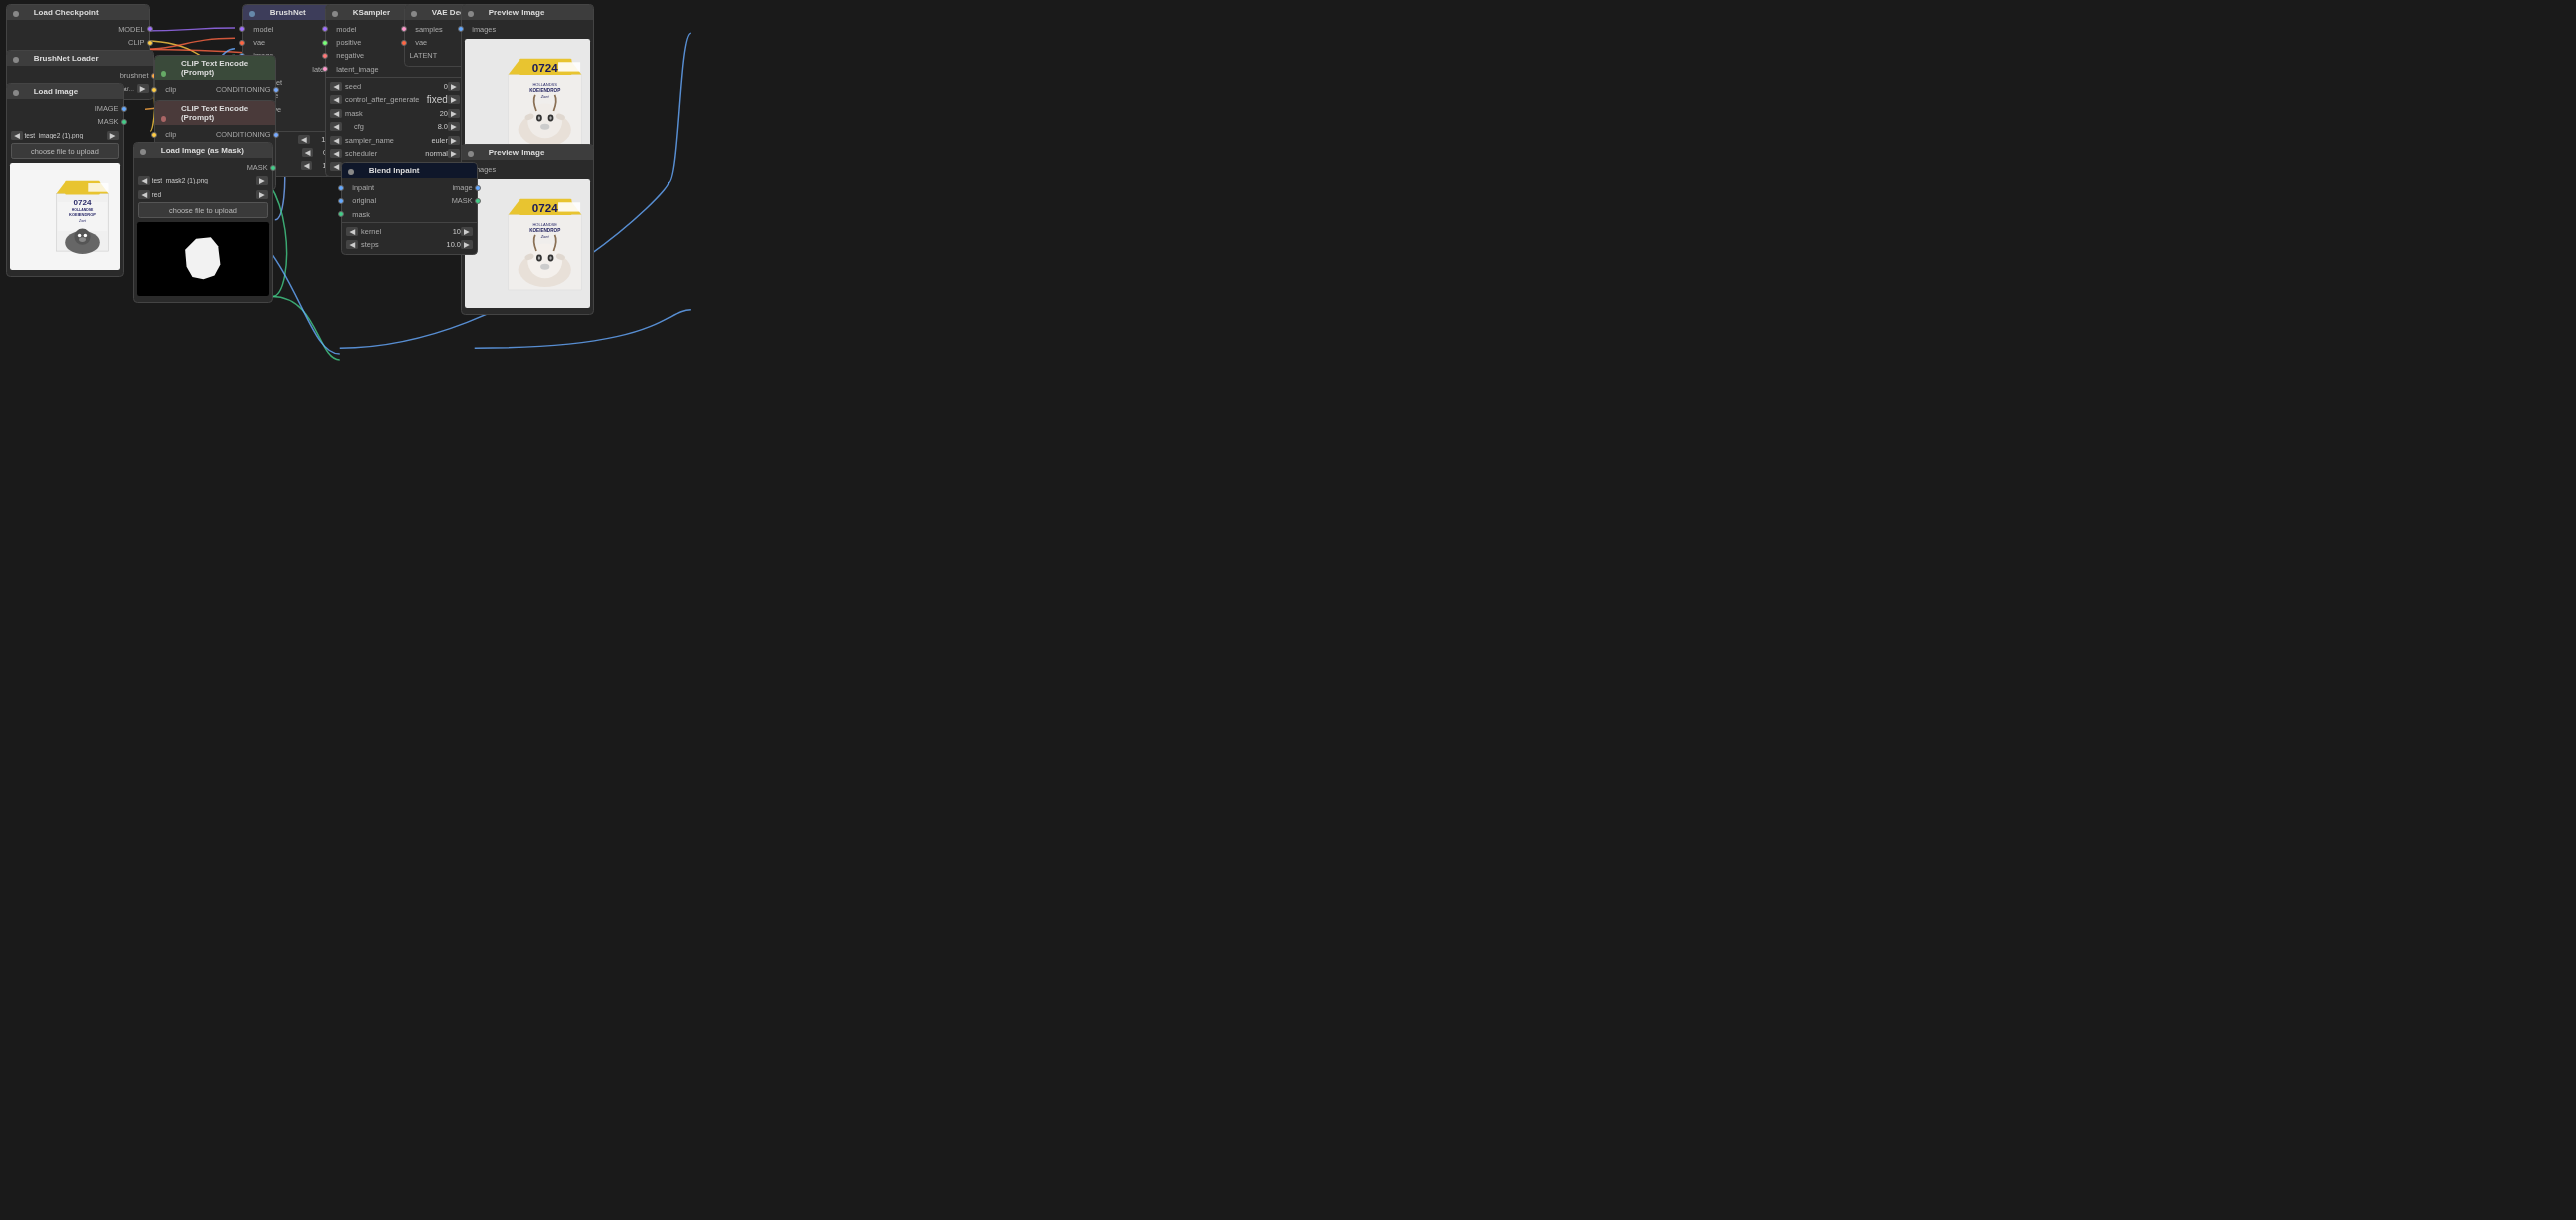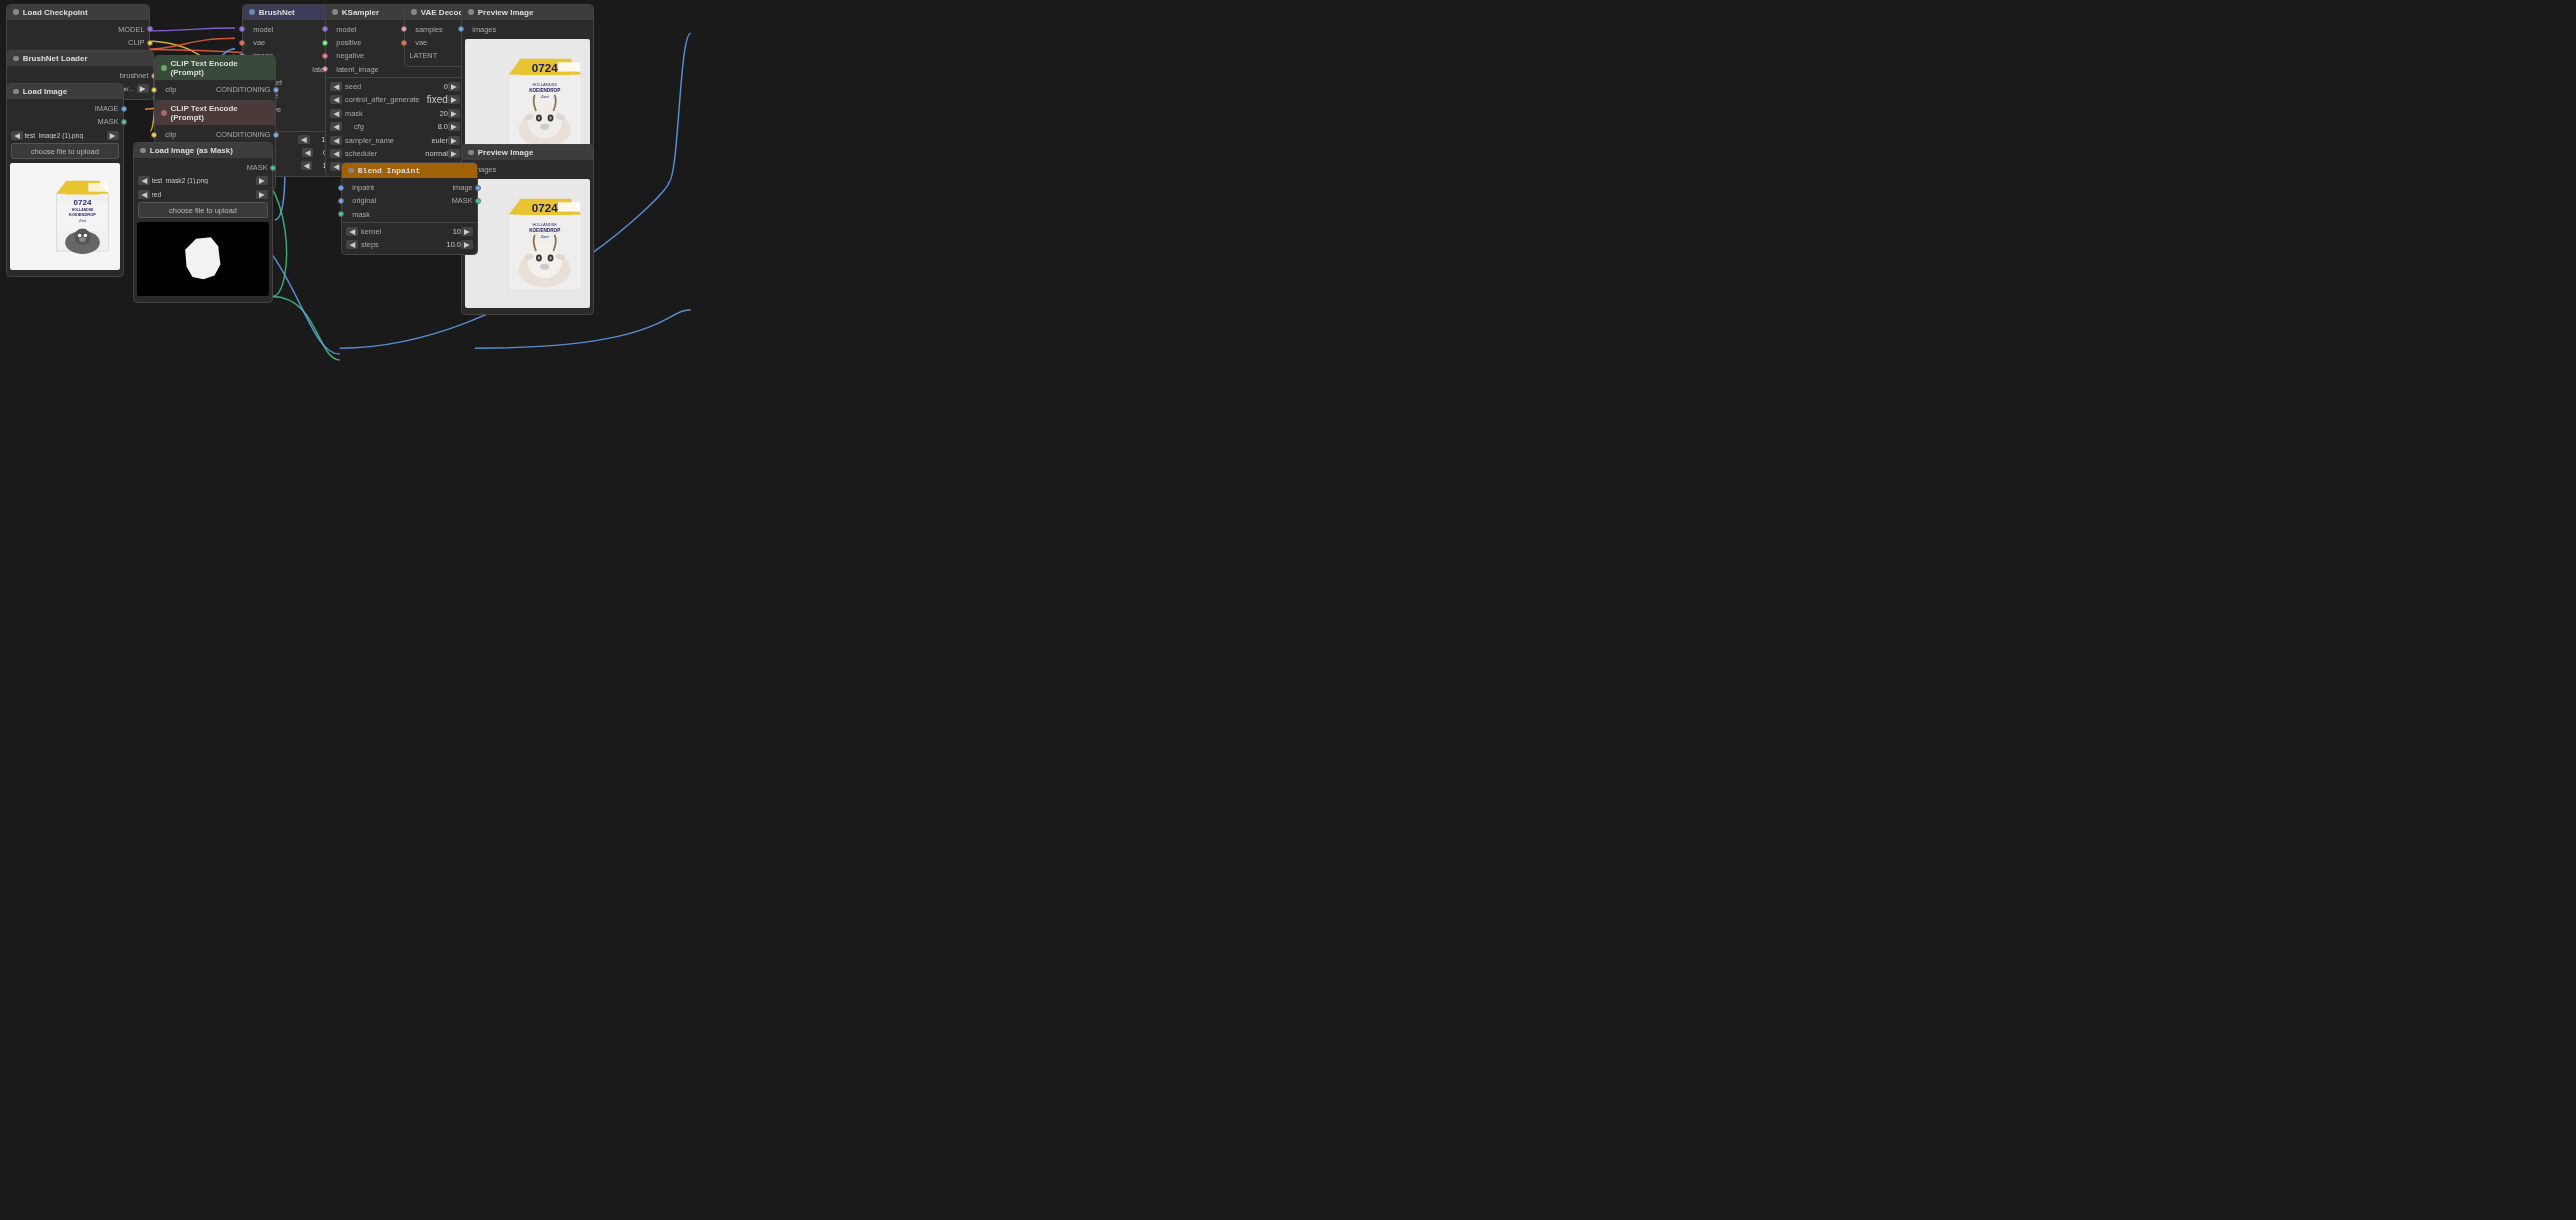--- a/index.html
+++ b/index.html
@@ -24,22 +24,22 @@
     }
 
     .node-header {
       background: #333;
       border-radius: 3.7px 3.7px 0 0;
       padding: 3px 5.9px;
       font-size: 8px;
       font-weight: bold;
       color: #ddd;
       display: flex;
-      align-items: center;
-      gap: 4px;
+      align-items: flex-end;
+      gap: 15px;
     }
 
     .node-header .dot {
       width: 5.9px; height: 5.9px;
       border-radius: 50%;
       display: inline-block;
     }
 
     .node-body {
       padding: 3px 0;
@@ -115,21 +115,21 @@
     .node-load-checkpoint .node-header { background: #3d3d3d; }
     .node-brushnet-loader .node-header { background: #3d3d3d; }
     .node-load-image .node-header { background: #3d3d3d; }
     .node-brushnet .node-header { background: #3d3d5a; }
     .node-clip-positive .node-header { background: #3a4a3a; }
     .node-clip-negative .node-header { background: #4a3a3a; }
     .node-ksampler .node-header { background: #3d3d3d; }
     .node-vae-decode .node-header { background: #3d3d3d; }
     .node-preview .node-header { background: #3d3d3d; }
     .node-load-image-mask .node-header { background: #3d3d3d; }
-    .node-blend-inpaint .node-header { background: #a16207; font-family: Liberation Mono, monospace; }
+    .node-blend-inpaint .node-header { background: #0f172a; }
 
     .port-model { background: #a070ff; }
     .port-clip { background: #ffcc44; }
     .port-vae { background: #ff6644; }
     .port-image { background: #66aaff; }
     .port-mask { background: #44cc88; }
     .port-brushnet { background: #ffaa44; }
     .port-positive { background: #77ff77; }
     .port-negative { background: #ff7777; }
     .port-latent { background: #ff99cc; }

